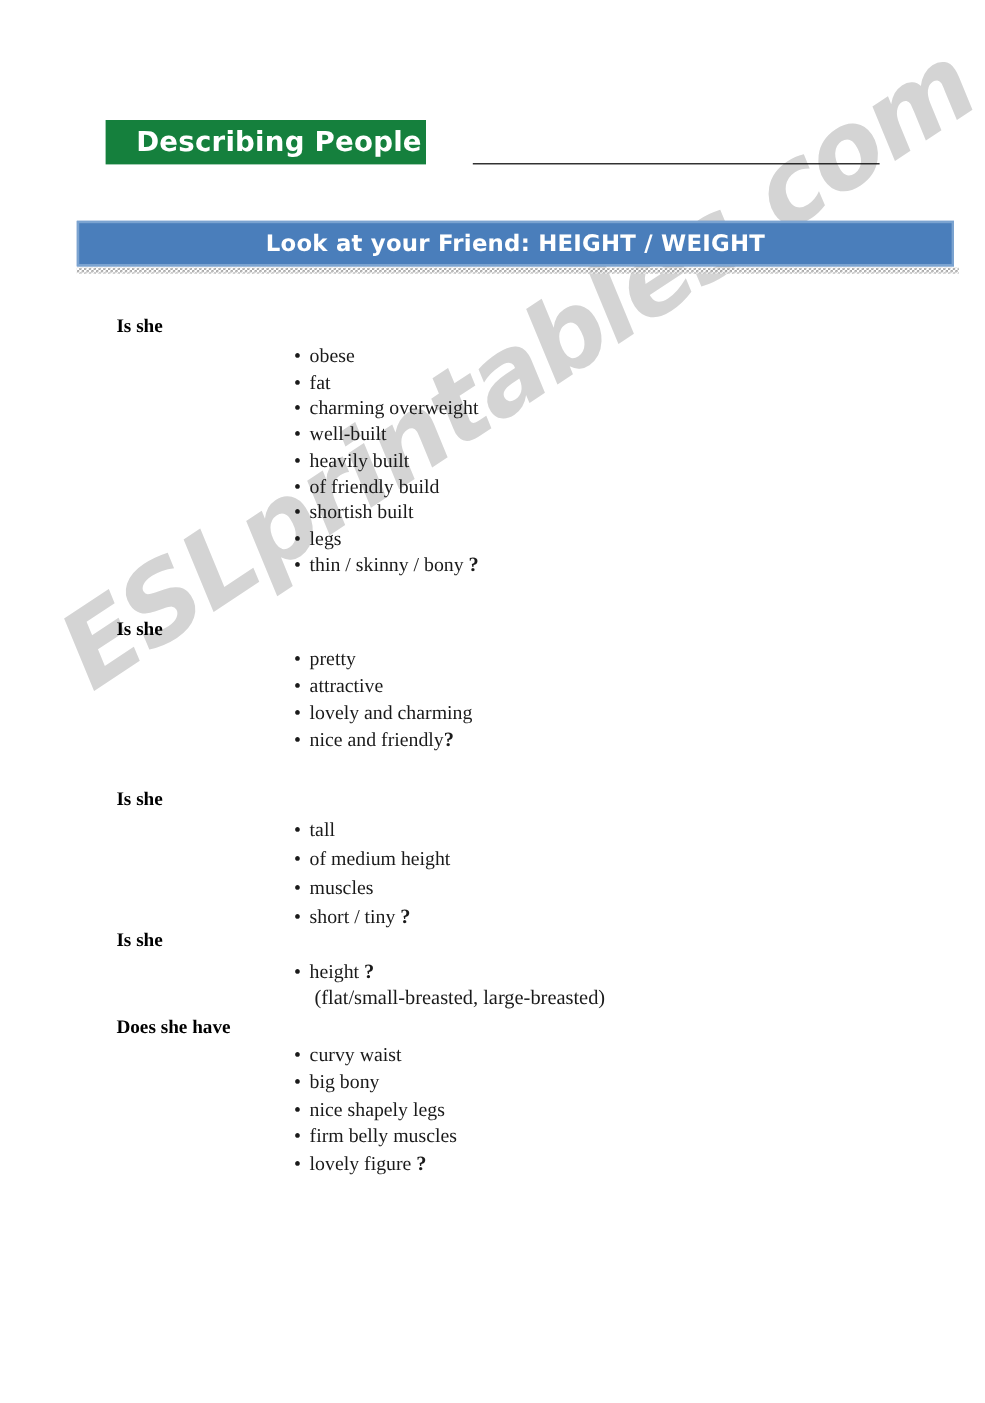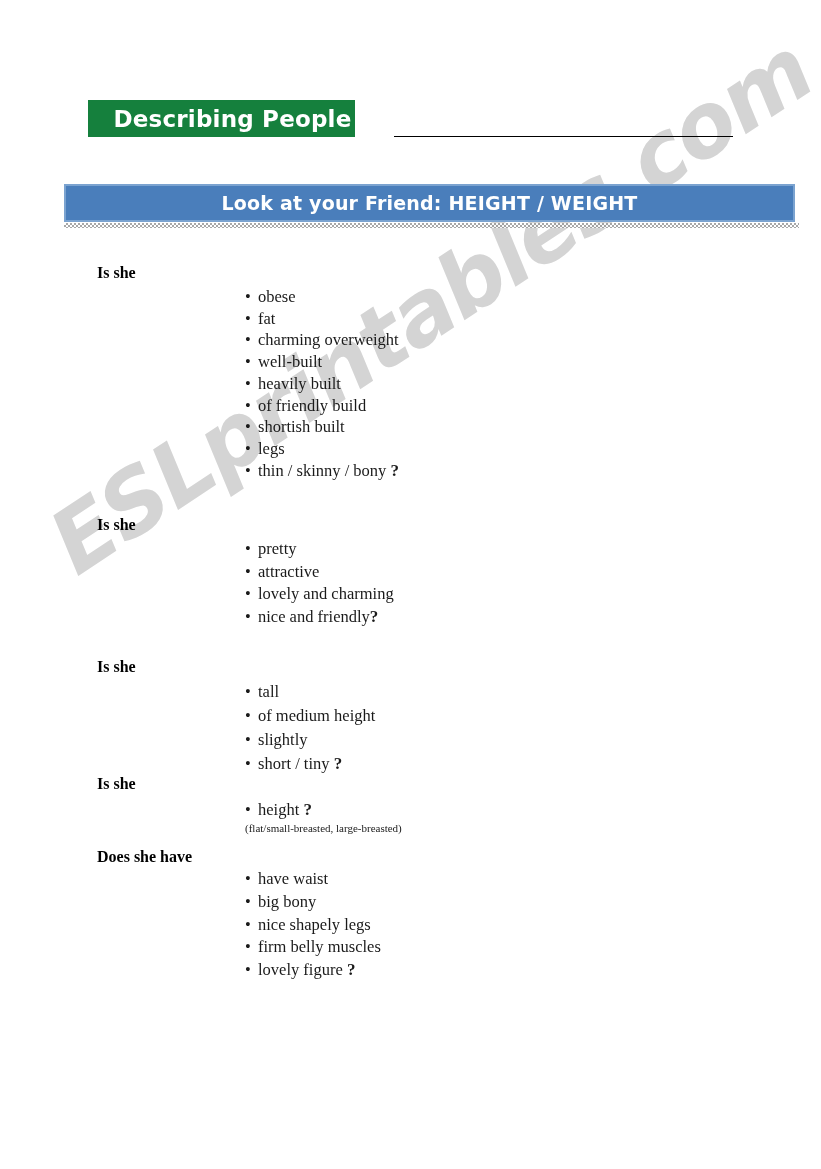--- a/index.html
+++ b/index.html
@@ -165,23 +165,23 @@
     position: absolute;
     left: 0;
     top: 0;
   }
   .items li .q {
     font-weight: bold;
     font-size: 17px;
   }
   .note {
     position: absolute;
-    left: 245px;
-    font-family: "Liberation Serif", "DejaVu Serif", serif;
-    font-size: 11px;
+    left: 262px;
+    font-family: "Liberation Serif", "DejaVu Serif", serif;
+    font-size: 17px;
     color: #1a1a1a;
     white-space: nowrap;
   }
 </style>
 </head>
 <body>
 
 <div class="page">
 
   <div class="watermark">ESLprintables.com</div>
@@ -218,35 +218,35 @@
           <li style="line-height: 22.5px;"><span class="bullet">•</span><span>attractive</span></li>
           <li style="line-height: 22.5px;"><span class="bullet">•</span><span>lovely and charming</span></li>
           <li style="line-height: 22.5px;"><span class="bullet">•</span><span>nice and friendly</span><span class="q">?</span></li>
         </ul>
       </div>
       <div class="section" style="top: 658px;">
         <div class="section-label">Is she</div>
         <ul class="items" style="top: 22px;">
           <li style="line-height: 24px;"><span class="bullet">•</span><span>tall</span></li>
           <li style="line-height: 24px;"><span class="bullet">•</span><span>of medium height</span></li>
-          <li style="line-height: 24px;"><span class="bullet">•</span><span>slightly</span></li>
+          <li style="line-height: 24px;"><span class="bullet">•</span><span>muscles</span></li>
           <li style="line-height: 24px;"><span class="bullet">•</span><span>short / tiny </span><span class="q">?</span></li>
         </ul>
       </div>
       <div class="section" style="top: 775px;">
         <div class="section-label">Is she</div>
         <ul class="items" style="top: 24px;">
           <li style="line-height: 22px;"><span class="bullet">•</span><span>height </span><span class="q">?</span></li>
         </ul>
         <div class="note" style="top: 47px;">(flat/small-breasted, large-breasted)</div>
       </div>
       <div class="section" style="top: 848px;">
         <div class="section-label">Does she have</div>
         <ul class="items" style="top: 20px;">
-          <li style="line-height: 22.8px;"><span class="bullet">•</span><span>have waist</span></li>
+          <li style="line-height: 22.8px;"><span class="bullet">•</span><span>curvy waist</span></li>
           <li style="line-height: 22.8px;"><span class="bullet">•</span><span>big bony</span></li>
           <li style="line-height: 22.8px;"><span class="bullet">•</span><span>nice shapely legs</span></li>
           <li style="line-height: 22.8px;"><span class="bullet">•</span><span>firm belly muscles</span></li>
           <li style="line-height: 22.8px;"><span class="bullet">•</span><span>lovely figure </span><span class="q">?</span></li>
         </ul>
       </div>
     </div>
 
 </div>
 

